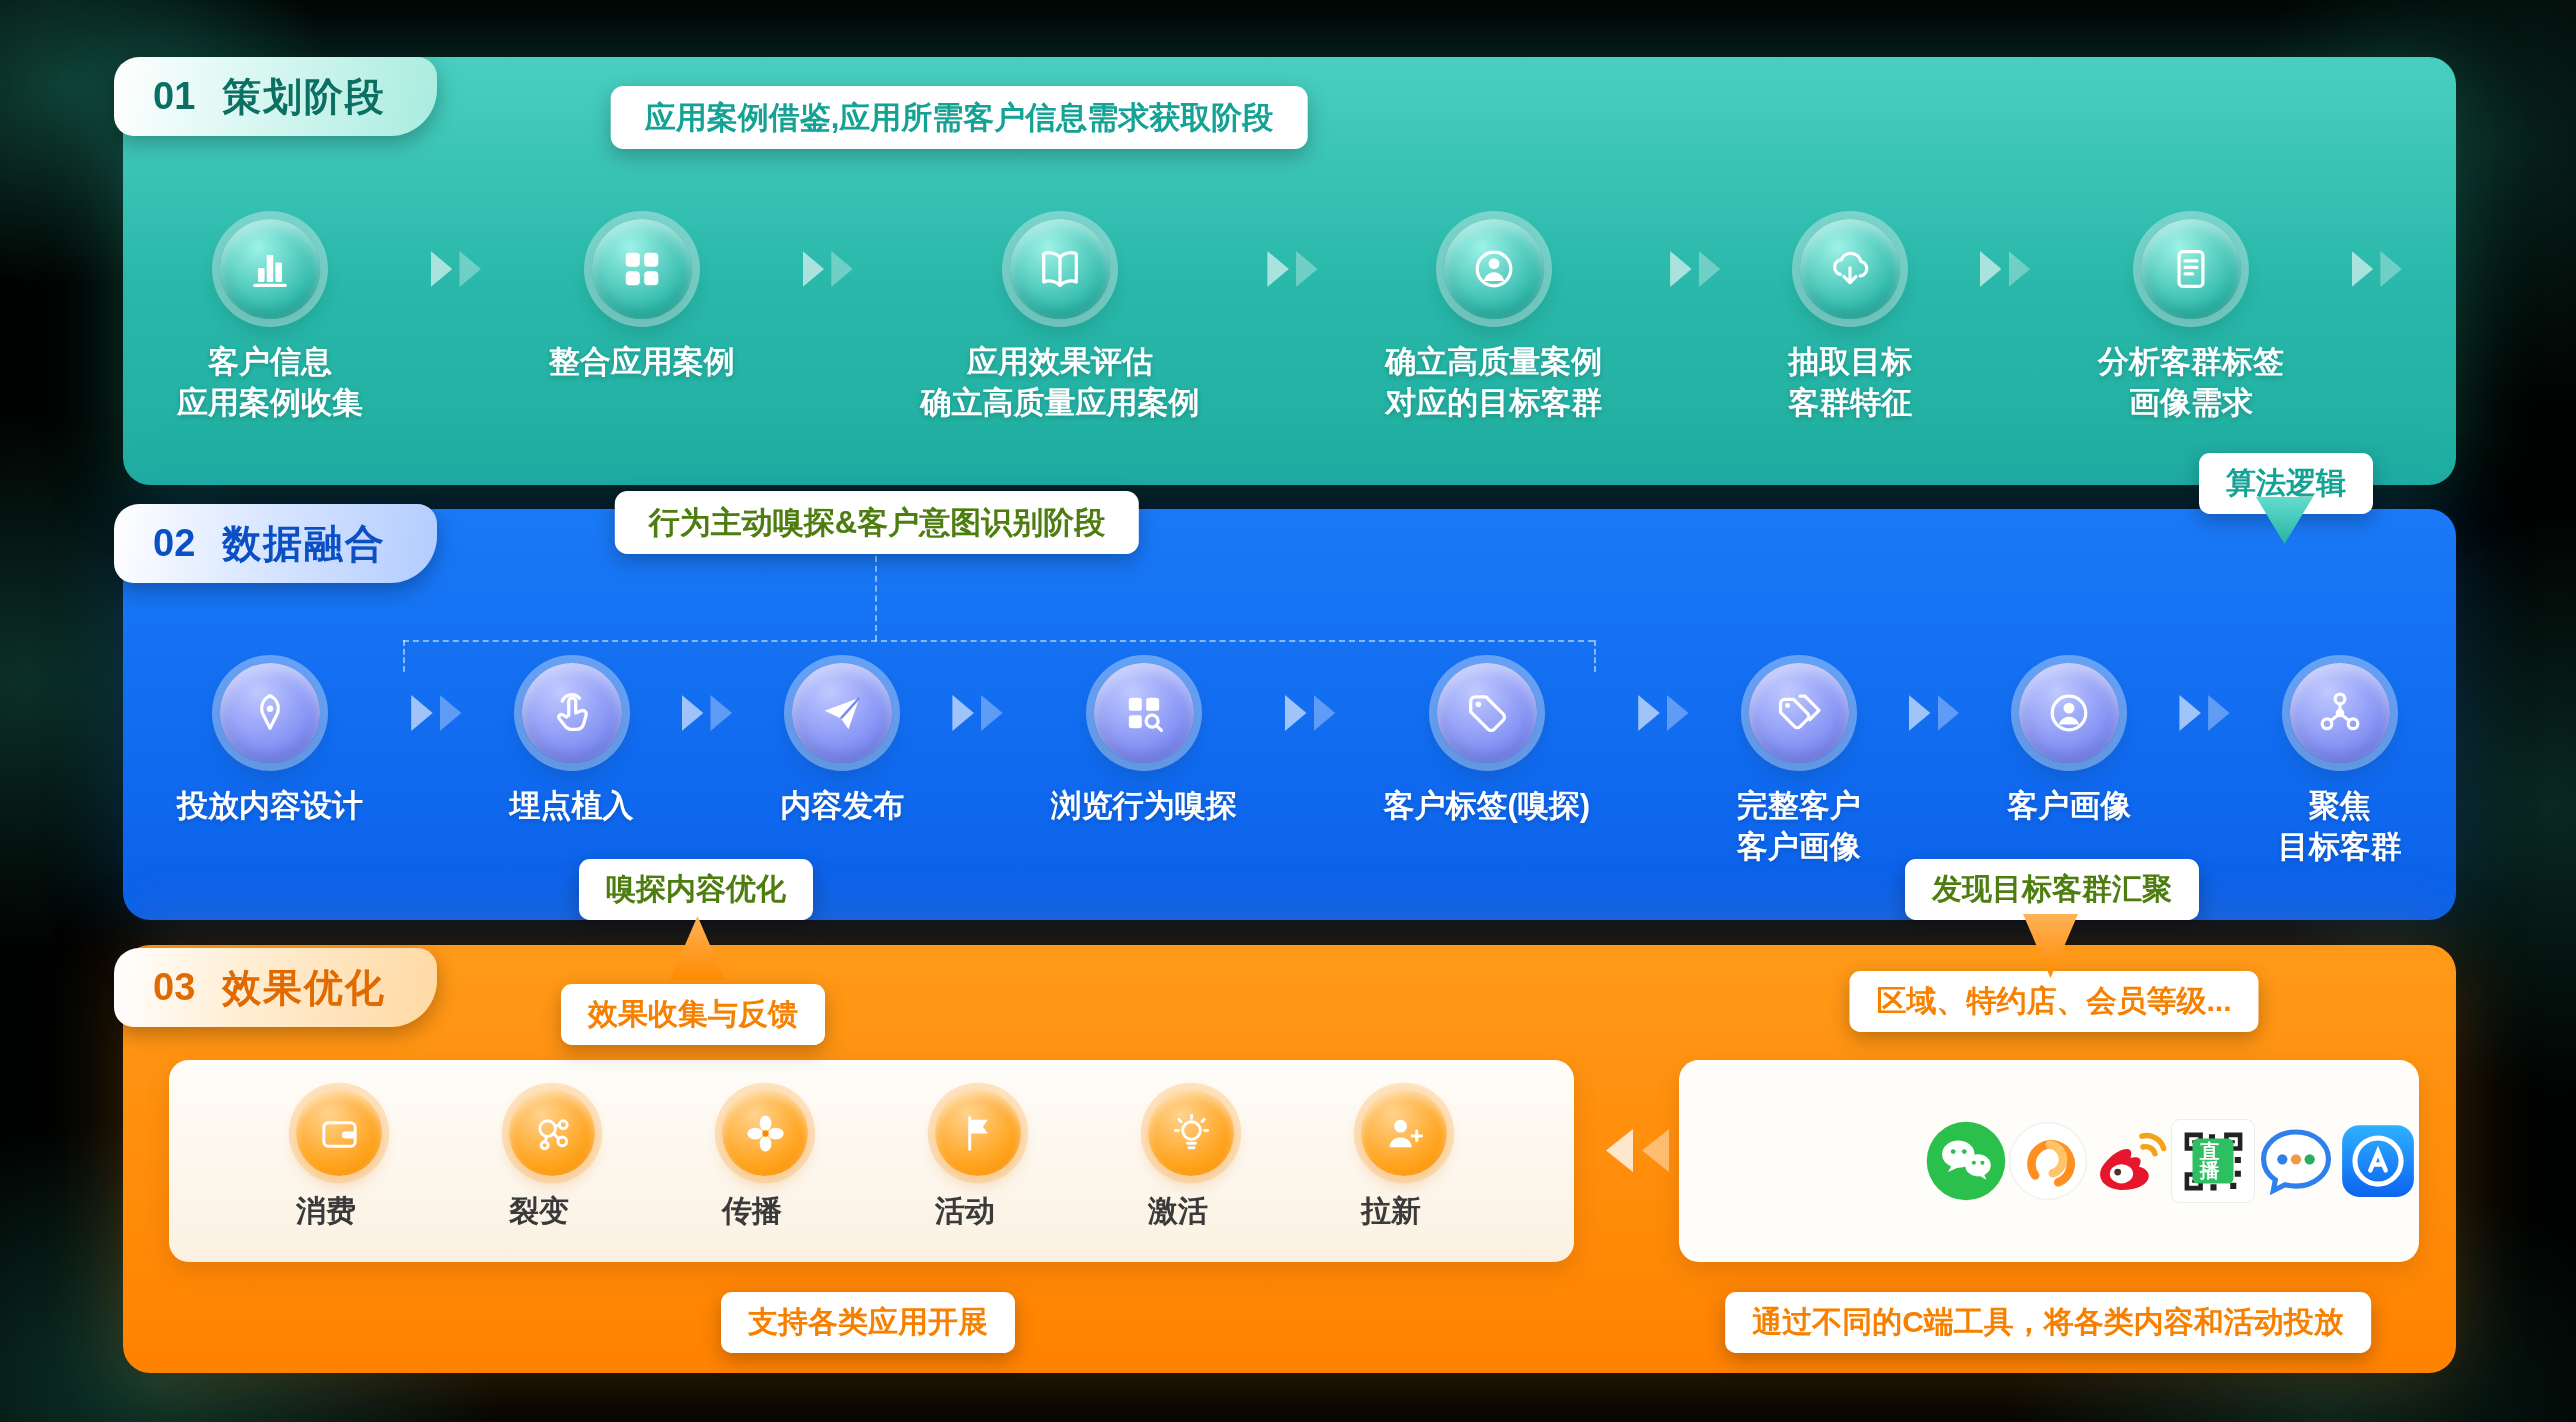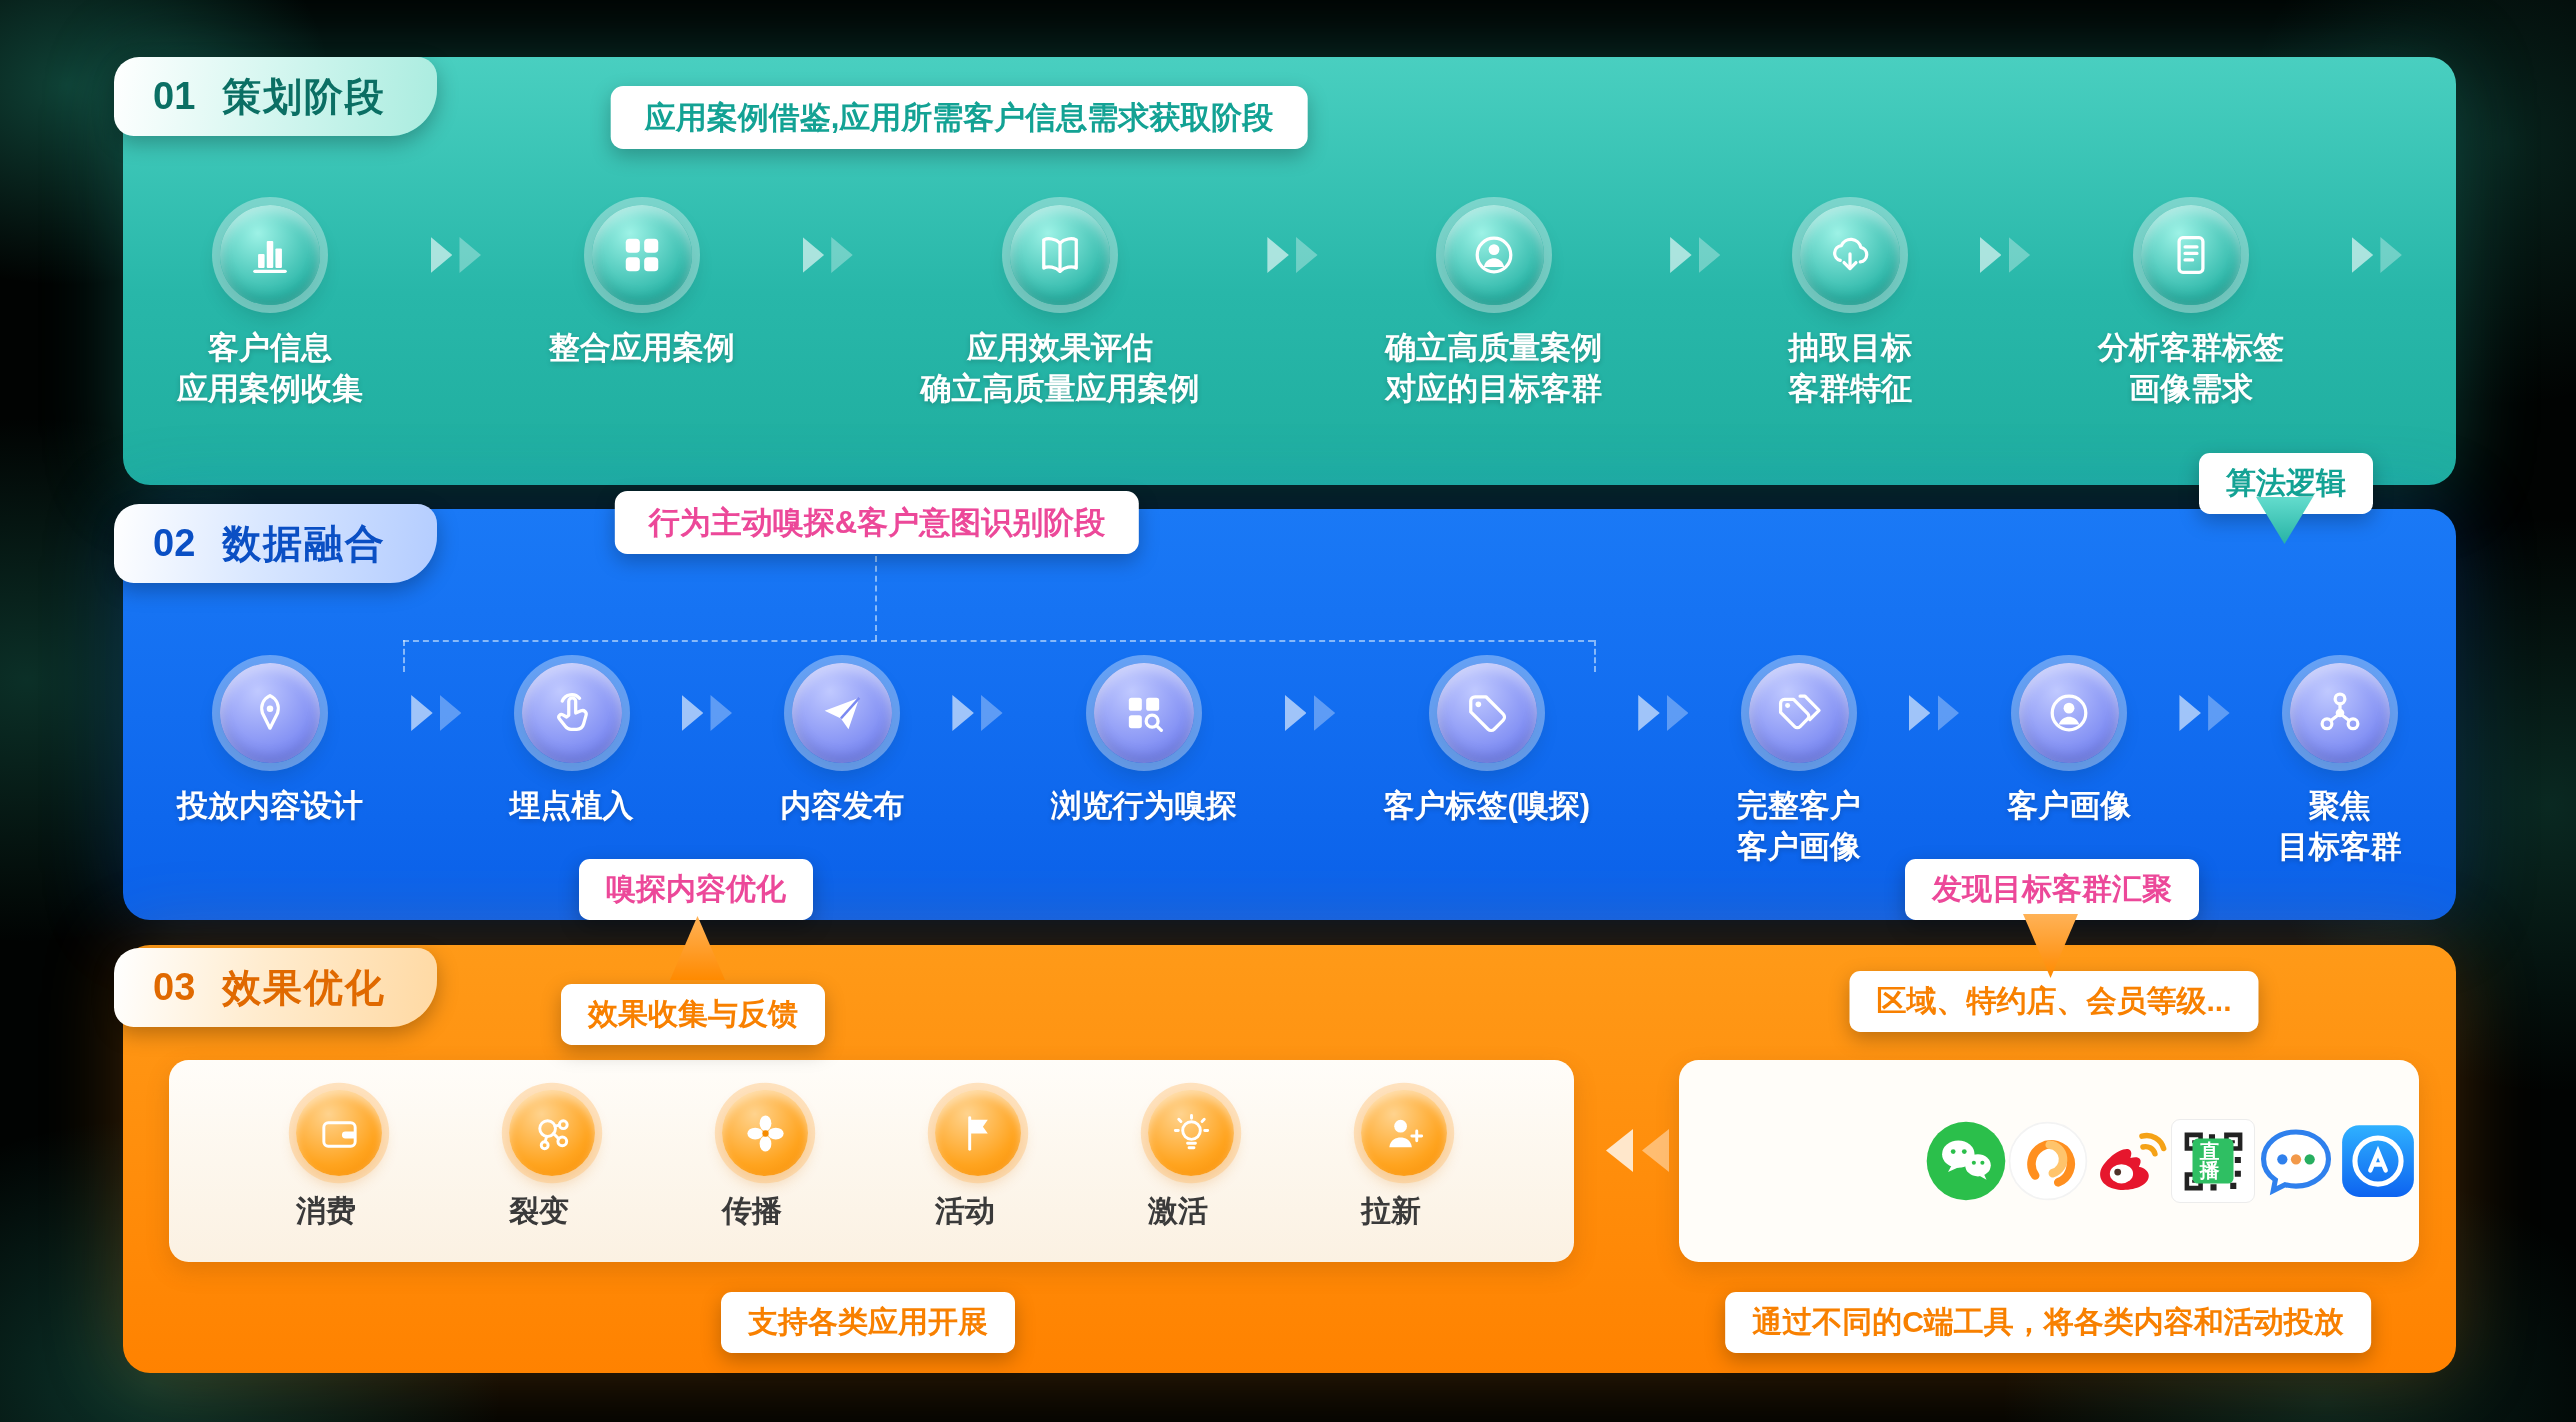--- a/index.html
+++ b/index.html
@@ -25,24 +25,24 @@
     box-shadow:0 7.2px 21.5px rgba(0,0,0,.28);}
   .badge .num{font-size:38px;}
   .badge .ttl{font-size:39px;letter-spacing:1.8px;}
   .badge1{left:114px;top:57px;background:linear-gradient(100deg,#ffffff 0%,#d8f7f1 45%,#a9ecdf 100%);color:#0b6f64;}
   .badge2{left:114px;top:504px;background:linear-gradient(100deg,#ffffff 0%,#d9e7ff 45%,#b3ccff 100%);color:#0a4fc4;}
   .badge3{left:114px;top:948px;background:linear-gradient(100deg,#ffffff 0%,#ffeccf 45%,#ffd9a3 100%);color:#e06900;}
 
   .pill{position:absolute;z-index:4;transform:translateX(-50%);white-space:nowrap;background:#fff;
     border-radius:10.7px;padding:9.8px 27px;font-size:30px;font-weight:700;box-shadow:0 7.2px 19.7px rgba(0,0,0,.25);}
   .pill.big{font-size:31px;padding:10.7px 34px;border-radius:12.5px;}
-  .t{color:#13a294}.b{color:#ec4899}.o{color:#f88000}
+  .t{color:#13a294}.b{color:#4d7c0f}.o{color:#f88000}
 
   .steps-row{position:absolute;left:54px;right:54px;display:flex;justify-content:space-between;align-items:flex-start;}
-  .band1 .steps-row{top:148px;gap:44px;}
+  .band1 .steps-row{top:162px;gap:44px;}
   .band2 .steps-row{top:154px;}
   .step{display:flex;flex-direction:column;align-items:center;}
   .orb{width:100px;height:100px;border-radius:50%;display:flex;align-items:center;justify-content:center;
     box-shadow:0 0 0 8px rgba(255,255,255,.35),0 10.7px 21.5px rgba(0,30,20,.18),
       inset 0 7.2px 12.5px rgba(255,255,255,.5),inset 0 -7.2px 12.5px rgba(0,0,0,.12);}
   .band1 .orb{background:radial-gradient(circle at 38% 28%,#9df2e6,#30b9ab 68%,#21a294);}
   .band2 .orb{background:radial-gradient(circle at 38% 28%,#c0c9ff,#7e8cf3 68%,#6372ea);}
   .orb svg{width:52px;height:52px;}
   .step-label{margin-top:23px;font-size:31px;font-weight:700;color:#fff;text-align:center;line-height:1.32;
     text-shadow:0 1.8px 5.4px rgba(0,0,0,.18);white-space:nowrap;}

